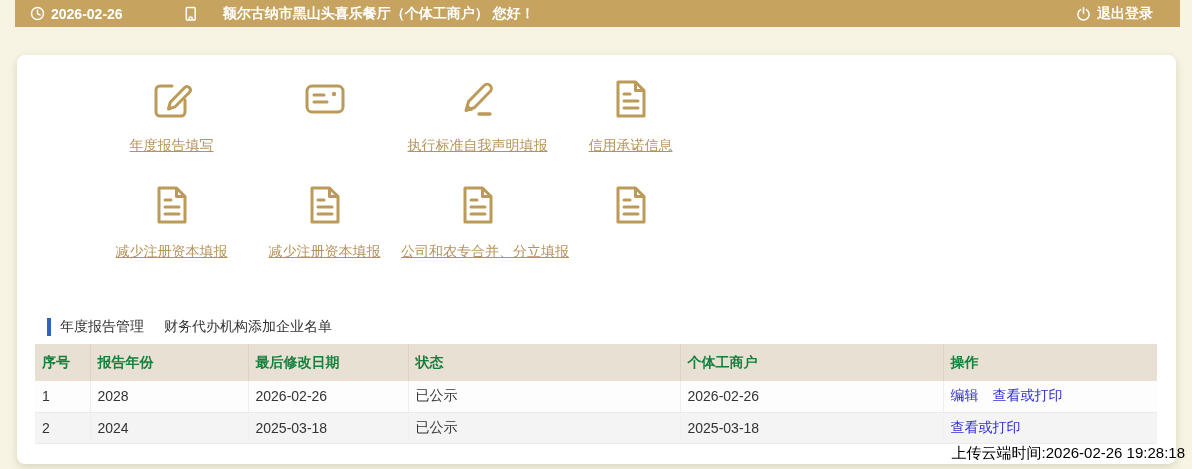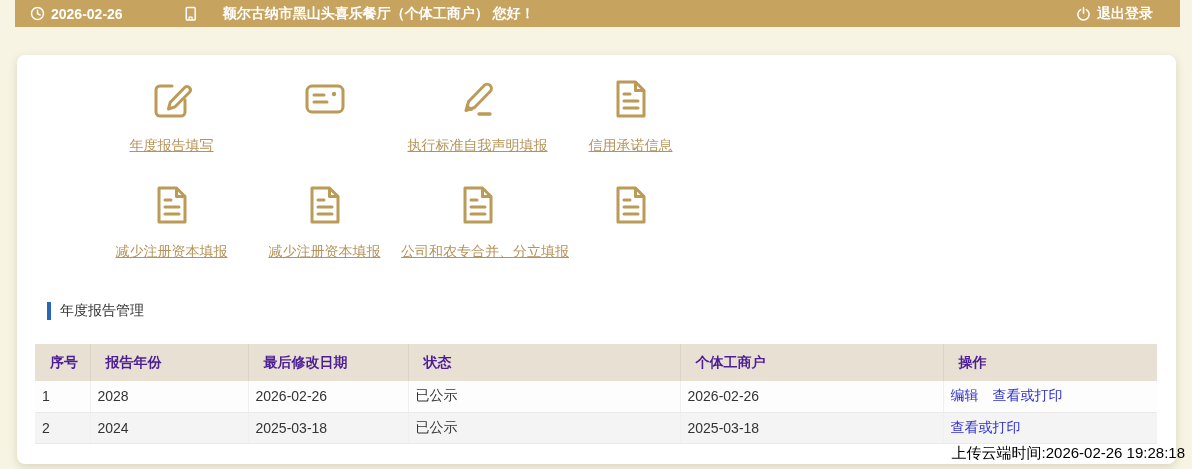--- a/index.html
+++ b/index.html
@@ -34,35 +34,35 @@
   .menu-row2 { margin-top:26px; }
   .menu-item { width:153px; text-align:center; cursor:pointer; flex:0 0 153px; }
   .menu-item svg { width:48px; height:48px; display:inline-block; }
   .mlabel {
     margin-top:9px; font-size:14px; color:#b6935a;
     white-space:nowrap; line-height:19px;text-decoration:underline;
   }
 
   
   .section-tabs {
-    position:absolute; left:30px; top:247px;
+    position:absolute; left:30px; top:263px;
     display:flex; align-items:center; gap:20px;
     font-size:14px; color:#333;
   }
   .tab-first { border-left:4px solid #2a66b8; padding-left:9px; cursor:pointer; }
   .tab-second { cursor:pointer; }
 
   
   table.report {
     position:absolute; left:18px; top:289px; width:1122px;
     border-collapse:collapse; table-layout:fixed; font-size:14px;
   }
   table.report th {
-    height:37px; background:#e9e0d4; color:#4c1d95;
-    text-align:left; font-weight:bold; padding-left:15px;
+    height:37px; background:#e9e0d4; color:#15803d;
+    text-align:left; font-weight:bold; padding-left:7px;
     border-right:1px solid #ddd2c3;
   }
   table.report th:last-child { border-right:none; }
   table.report td {
     height:31px; color:#333; padding-left:7px;
     border-bottom:1px solid #eaeaea; border-right:1px solid #efefef;
     white-space:nowrap;
   }
   table.report td:last-child { border-right:none; }
   tr.row-odd td { background:#fdfdfd; }
@@ -199,20 +199,21 @@
           <path d="M11 7 h17.5 L37 15.5 V41 H11 z"></path>
             <path d="M28.5 7.5 v8 h8"></path>
             <path d="M17 19 h6 M17 26 h14 M17 33 h14"></path>
         </svg>
       </span>
     </div>
   </div>
 
   <div class="section-tabs">
     <span class="tab-first">年度报告管理</span>
+    <span class="tab-second">财务代办机构添加企业名单</span>
   </div>
 
   <table class="report">
     <colgroup>
       <col style="width:55px">
         <col style="width:158px">
         <col style="width:160px">
       <col style="width:272px">
         <col style="width:263px">
         <col style="width:214px">

